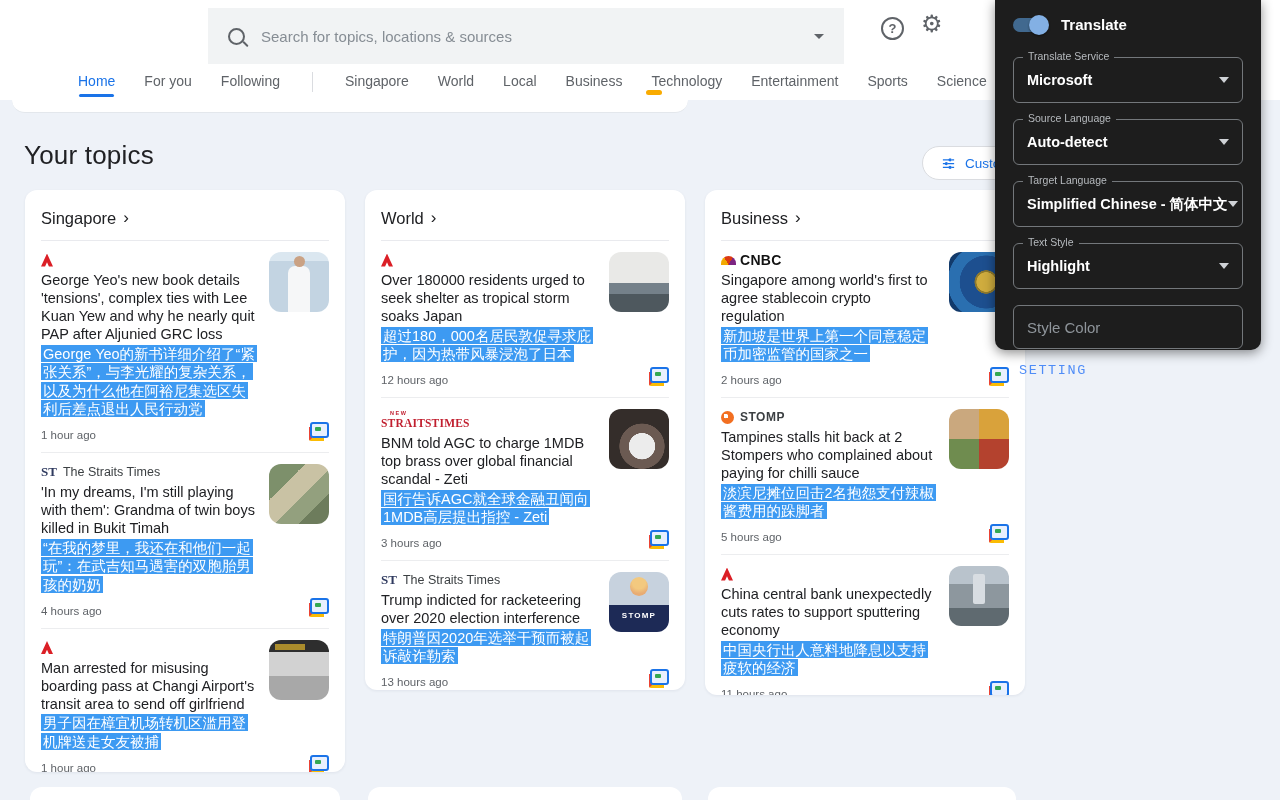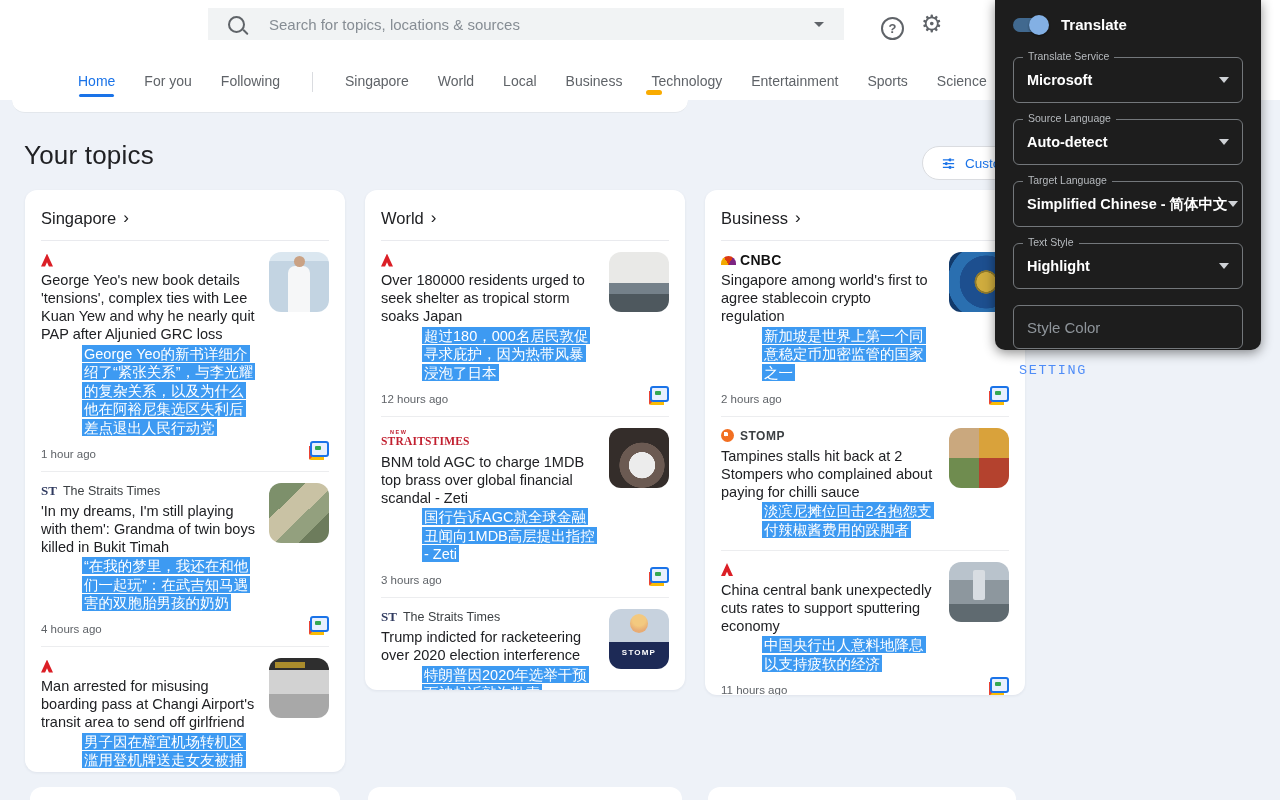--- a/index.html
+++ b/index.html
@@ -3,22 +3,22 @@
 <meta charset="utf-8">
 <style>
   html,body{margin:0;padding:0;}
   body{
     width:1280px;height:800px;overflow:hidden;position:relative;
     background:#eef2f8;font-family:"Liberation Sans",sans-serif;
     -webkit-font-smoothing:antialiased;
   }
   
   .topbar{position:absolute;left:0;top:0;width:1280px;height:100px;background:#fff;z-index:3;}
-  .searchbar{position:absolute;left:208px;top:8px;width:636px;height:32px;background:#f1f3f4;
-    border-radius:0;display:flex;align-items:center;padding:0 20px;box-sizing:border-box;gap:8px;}
+  .searchbar{position:absolute;left:208px;top:8px;width:636px;height:56px;background:#f1f3f4;
+    border-radius:0;display:flex;align-items:center;padding:0 20px;box-sizing:border-box;}
   .mag{width:13px;height:13px;border:2px solid #5f6368;border-radius:50%;position:relative;margin-right:14px;flex:none;}
   .mag::after{content:"";position:absolute;width:7px;height:2px;background:#5f6368;transform:rotate(45deg);right:-6px;bottom:-2px;border-radius:2px;}
   .search-input{flex:1;background:transparent;border:none;outline:none;font-size:15px;color:#202124;font-family:inherit;}
   .search-input::placeholder{color:#868d94;}
   .sb-caret{width:0;height:0;border-left:5px solid transparent;border-right:5px solid transparent;border-top:5px solid #5f6368;flex:none;margin-left:10px;}
   .help{position:absolute;left:881px;top:17px;width:19px;height:19px;border:2px solid #5f6368;border-radius:50%;
     display:flex;align-items:center;justify-content:center;font-size:13px;font-weight:700;color:#5f6368;}
   .help::after{content:"?";}
   .gear{position:absolute;left:921px;top:12px;font-size:24px;color:#5f6368;line-height:1;}
   .gear::after{content:"⚙";}
@@ -44,21 +44,21 @@
   .card-head{display:flex;align-items:center;gap:7px;font-size:16.5px;font-weight:500;color:#202124;
     padding:4px 0 12px 0;border-bottom:1px solid #e9eaee;cursor:pointer;}
   .chev{color:#202124;font-size:17px;font-weight:400;}
   .article{position:relative;padding:11px 0;}
   .article + .article{border-top:1px solid #ecedef;}
   .art-body{padding-right:74px;}
   .source-row{display:flex;align-items:center;height:16px;margin-bottom:3px;}
   .source-row.tall{height:22px;}
   .source-name{font-size:12.5px;color:#3c4043;font-weight:500;margin-left:6px;}
   .title{font-size:14.5px;line-height:18px;color:#202124;font-weight:400;cursor:pointer;}
-  .trans{margin-top:1px;margin-left:41px;}
+  .trans{margin-top:1px;}
   .hl{background:#3d9af2;color:#fff;font-size:14.5px;line-height:18.5px;font-weight:500;
     padding:0.5px 2px;-webkit-box-decoration-break:clone;box-decoration-break:clone;}
   .meta{display:flex;justify-content:space-between;align-items:flex-end;margin-top:5px;height:18px;}
   .time{font-size:11.5px;color:#5f6368;}
   
   .fc{position:relative;width:21px;height:19px;display:inline-block;cursor:pointer;flex:none;}
   .fc-back{position:absolute;left:1px;bottom:0;width:12px;height:11px;border-left:3px solid #ea4335;
     border-bottom:3px solid #fbbc04;border-bottom-left-radius:2px;}
   .fc-front{position:absolute;right:0;top:0;width:15px;height:12px;background:#e8f0fe;border:2px solid #1a73e8;border-radius:3px;}
   .fc-front::after{content:"";position:absolute;left:3px;top:3px;width:6px;height:4px;background:#34a853;border-radius:1px;}
@@ -314,20 +314,27 @@
   <article class="article">
     <div class="thumb t8"></div>
     <div class="art-body">
       <div class="source-row">
         <span class="stomp-dot"></span>
         <span class="stomp-word">STOMP</span>
       </div>
       <div class="title">Tampines stalls hit back at 2 Stompers who complained about paying for chilli sauce</div>
       <div class="trans"><span class="hl">淡滨尼摊位回击2名抱怨支付辣椒酱费用的跺脚者</span></div>
     </div>
+    <div class="meta">
+      <span class="time">5 hours ago</span>
+      <span class="fc">
+          <span class="fc-back"></span>
+          <span class="fc-front"></span>
+        </span>
+    </div>
   </article>
 
   <article class="article">
     <div class="thumb t9"></div>
     <div class="art-body">
       <div class="source-row">
         <span class="logo-cna"></span>
       </div>
       <div class="title">China central bank unexpectedly cuts rates to support sputtering economy</div>
       <div class="trans"><span class="hl">中国央行出人意料地降息以支持疲软的经济</span></div>

